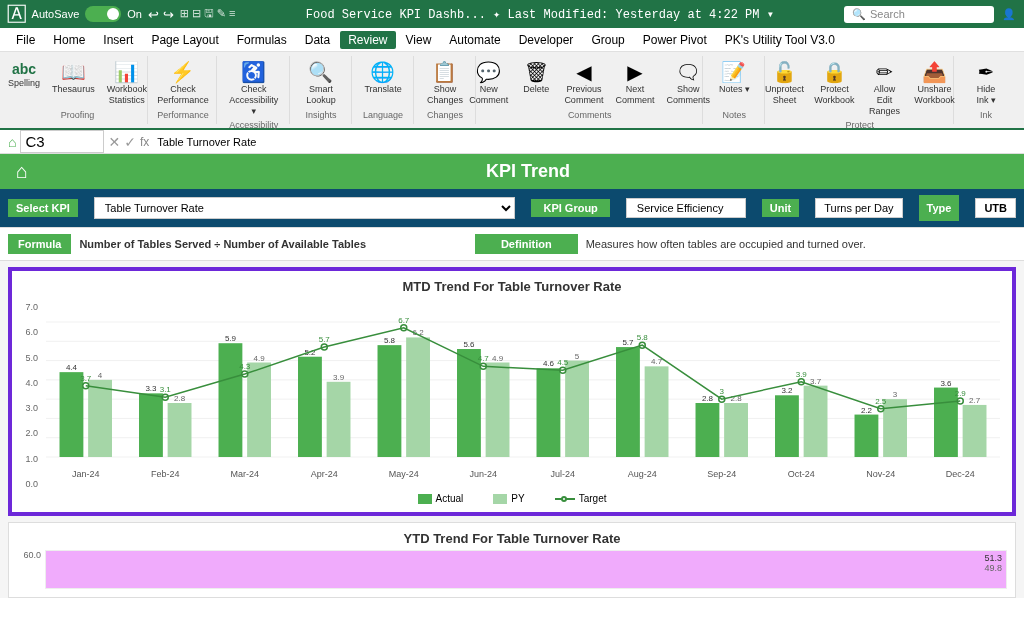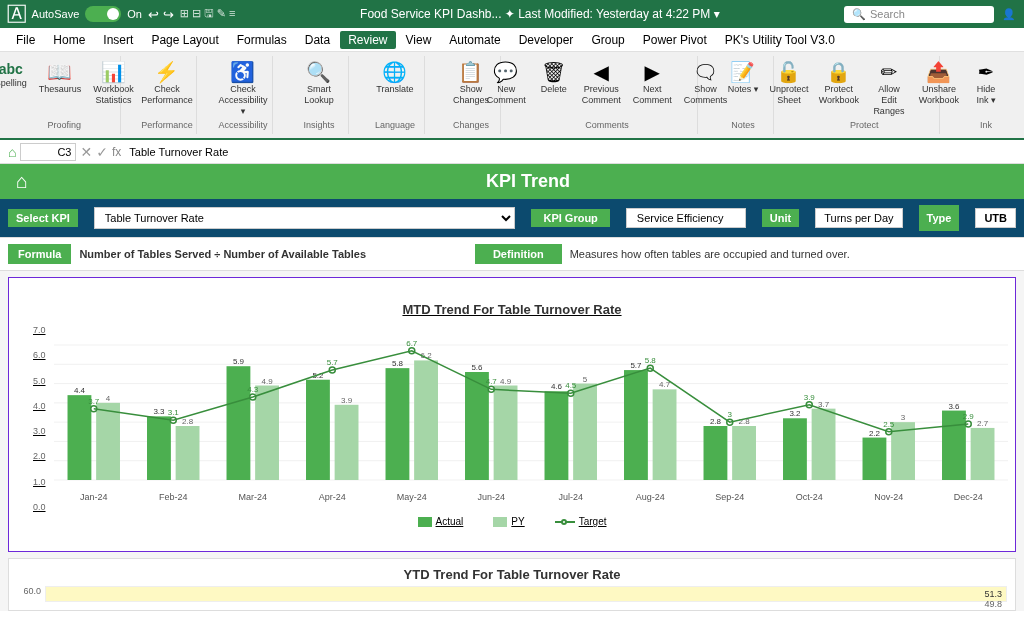--- a/index.html
+++ b/index.html
@@ -4,44 +4,44 @@
   <style>
     * { box-sizing: border-box; margin: 0; padding: 0; }
     body { font-family: 'Segoe UI', Arial, sans-serif; font-size: 11px; background: #fff; overflow: hidden; width: 1024px; height: 631px; }
 
     
     .title-bar { background: #217346; height: 28px; display: flex; align-items: center; padding: 0 8px; gap: 8px; }
     .title-bar-left { display: flex; align-items: center; gap: 6px; }
     .autosave-label { color: #fff; font-size: 11px; }
     .autosave-toggle { background: #4caf50; border-radius: 10px; width: 36px; height: 16px; display: flex; align-items: center; padding: 0 2px; }
     .autosave-toggle-dot { background: #fff; border-radius: 50%; width: 12px; height: 12px; margin-left: 20px; }
-    .title-center { flex: 1; text-align: center; color: #fff; font-size: 12px; }
+    .title-center { flex: 1; text-align: center; color: #fff; font-size: 12px; font-family: Liberation Mono, monospace; }
     .title-bar-right { display: flex; align-items: center; gap: 8px; }
     .search-box { background: #fff; border-radius: 3px; padding: 2px 8px; width: 150px; font-size: 11px; color: #888; display: flex; align-items: center; gap: 4px; }
     .undo-redo { color: #fff; font-size: 14px; display: flex; gap: 4px; }
 
     
     .menu-bar { background: #fff; height: 24px; display: flex; align-items: center; padding: 0 8px; gap: 2px; border-bottom: 1px solid #e0e0e0; }
     .menu-item { padding: 2px 8px; font-size: 12px; cursor: pointer; border-radius: 2px; }
     .menu-item.active { background: #217346; color: #fff; }
 
     
-    .ribbon { background: #f0f0f0; border-bottom: 2px solid #217346; display: flex; align-items: stretch; padding: 4px 8px; gap: 16px; height: 88px; }
+    .ribbon { background: #f0f0f0; border-bottom: 2px solid #217346; display: flex; align-items: stretch; padding: 4px 8px; gap: 2px; height: 78px; }
     .ribbon-group { display: flex; flex-direction: column; align-items: center; padding: 4px 8px; border-right: 1px solid #ddd; min-width: 60px; }
     .ribbon-group:last-child { border-right: none; }
     .ribbon-group-items { display: flex; gap: 4px; flex: 1; align-items: flex-start; }
     .ribbon-group-label { font-size: 9px; color: #666; margin-top: 2px; text-align: center; }
     .ribbon-btn { display: flex; flex-direction: column; align-items: center; cursor: pointer; padding: 2px 4px; border-radius: 2px; min-width: 40px; }
     .ribbon-btn .icon { font-size: 20px; line-height: 1; }
     .ribbon-btn .label { font-size: 9px; text-align: center; line-height: 1.2; margin-top: 2px; color: #333; }
     .green-icon { color: #217346; }
 
     
     .formula-bar { height: 24px; background: #fff; display: flex; align-items: center; padding: 0 8px; gap: 4px; border-bottom: 1px solid #ddd; }
-    .cell-ref { width: 56px; border: 1px solid #ccc; padding: 2px 4px; font-size: 11px; text-align: right; }
+    .cell-ref { width: 84px; border: 1px solid #ccc; padding: 2px 4px; font-size: 15px; text-align: left; }
     .formula-divider { color: #999; font-size: 14px; }
     .formula-input { flex: 1; border: none; font-size: 11px; padding: 2px 4px; }
 
     
     .kpi-dashboard { background: #f5f5f5; padding: 0; }
     .kpi-header { background: #4caf50; color: #fff; text-align: center; font-size: 18px; font-weight: bold; padding: 6px; display: flex; align-items: center; }
     .kpi-header-title { flex: 1; }
 
     .kpi-selectors { display: flex; align-items: center; padding: 6px 8px; gap: 16px; background: #0c4a6e; border-bottom: 1px solid #ddd; }
     .kpi-label { background: #4caf50; color: #fff; padding: 3px 8px; font-size: 11px; font-weight: bold; white-space: nowrap; }
@@ -51,25 +51,25 @@
     .kpi-unit-label { background: #4caf50; color: #fff; padding: 3px 8px; font-size: 11px; font-weight: bold; }
     .kpi-unit-val { border: 1px solid #ccc; padding: 3px 8px; font-size: 11px; background: #fff; }
     .kpi-type-label { background: #4caf50; color: #fff; padding: 7px 8px; font-size: 11px; font-weight: bold; }
     .kpi-type-val { border: 1px solid #ccc; padding: 3px 8px; font-size: 11px; background: #fff; font-weight: bold; }
 
     .kpi-formula-row { display: flex; padding: 6px 8px; gap: 16px; background: #fff; border-bottom: 1px solid #ddd; }
     .formula-block { display: flex; align-items: center; gap: 8px; flex: 1; }
     .formula-tag { background: #4caf50; color: #fff; padding: 4px 10px; font-size: 11px; font-weight: bold; white-space: nowrap; }
     .formula-text { font-size: 11px; font-weight: bold; color: #333; }
     .definition-block { display: flex; align-items: center; gap: 8px; flex: 1.2; }
-    .definition-tag { background: #4caf50; color: #fff; padding: 4px 18px; font-size: 11px; font-weight: bold; }
+    .definition-tag { background: #4caf50; color: #fff; padding: 4px 26px; font-size: 11px; font-weight: bold; }
     .definition-text { font-size: 11px; color: #333; }
 
     
-    .chart-container { background: #fff; margin: 6px 8px; border: 1px solid #6d28d9; padding: 24px; text-decoration: underline; }
+    .chart-container { background: #fff; margin: 6px 8px; border: 4px solid #6d28d9; padding: 8px; }
     .chart-title { text-align: center; font-size: 13px; font-weight: bold; margin-bottom: 8px; color: #333; }
 
     
     .ytd-container { background: #fff; margin: 6px 8px; border: 1px solid #ddd; padding: 8px; }
     .ytd-title { text-align: center; font-size: 13px; font-weight: bold; margin-bottom: 4px; color: #333; }
 
     
     .legend { display: flex; justify-content: center; gap: 30px; margin-top: 4px; font-size: 10px; }
     .legend-item { display: flex; align-items: center; gap: 4px; }
     .legend-bar { width: 14px; height: 10px; }
@@ -425,19 +425,19 @@
         </div>
         <span>Target</span>
       </div>
     </div>
   </div>
 
   <div class="ytd-container">
     <div class="ytd-title">YTD Trend For Table Turnover Rate</div>
     <div style="display:flex;align-items:flex-start;">
       <div style="font-size:9px;color:#666;width:28px;text-align:right;padding-right:4px;">60.0</div>
-      <div style="flex:1;height:16px;background:#fef9c3;border:1px solid #eee;position:relative;text-decoration:underline;">
+      <div style="flex:1;height:39px;background:#f0abfc;border:1px solid #eee;position:relative;text-decoration:underline;">
         <span style="position:absolute;right:4px;top:2px;font-size:9px;color:#333;">51.3</span>
         <span style="position:absolute;right:4px;top:12px;font-size:9px;color:#666;">49.8</span>
       </div>
     </div>
   </div>
 </div>
 
 </body></html>

